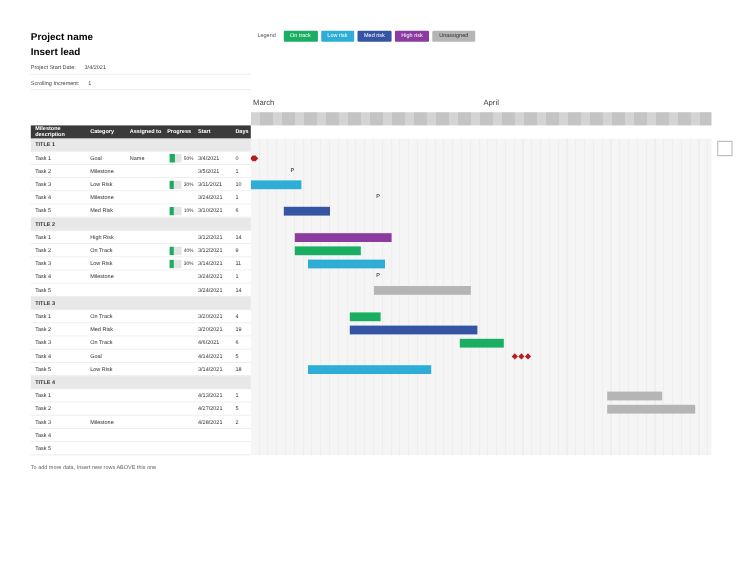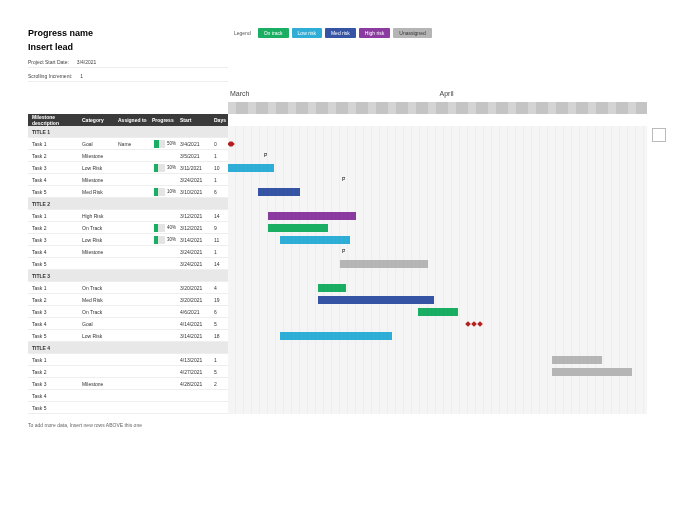--- a/index.html
+++ b/index.html
@@ -43,21 +43,21 @@
   .footer-note { font-size:5px; color:#666; margin-top:8px; line-height:1.4; }
   .side-box { position:absolute; right:9px; top:128px; width:14px; height:14px; border:1px solid #bbb; background:#fff; }
 </style>
 </head>
 <body>
 
 <div class="page">
 
   <div class="meta-row">
     <div class="meta-left">
-      <div class="company">Progress name</div>
+      <div class="company">Project name</div>
       <div class="lead">Insert lead</div>
       <div class="row">
           <span>Project Start Date:</span>
           <span>3/4/2021</span>
         </div>
       <div class="row">
           <span>Scrolling Increment:</span>
           <span>1</span>
         </div>
     </div>

